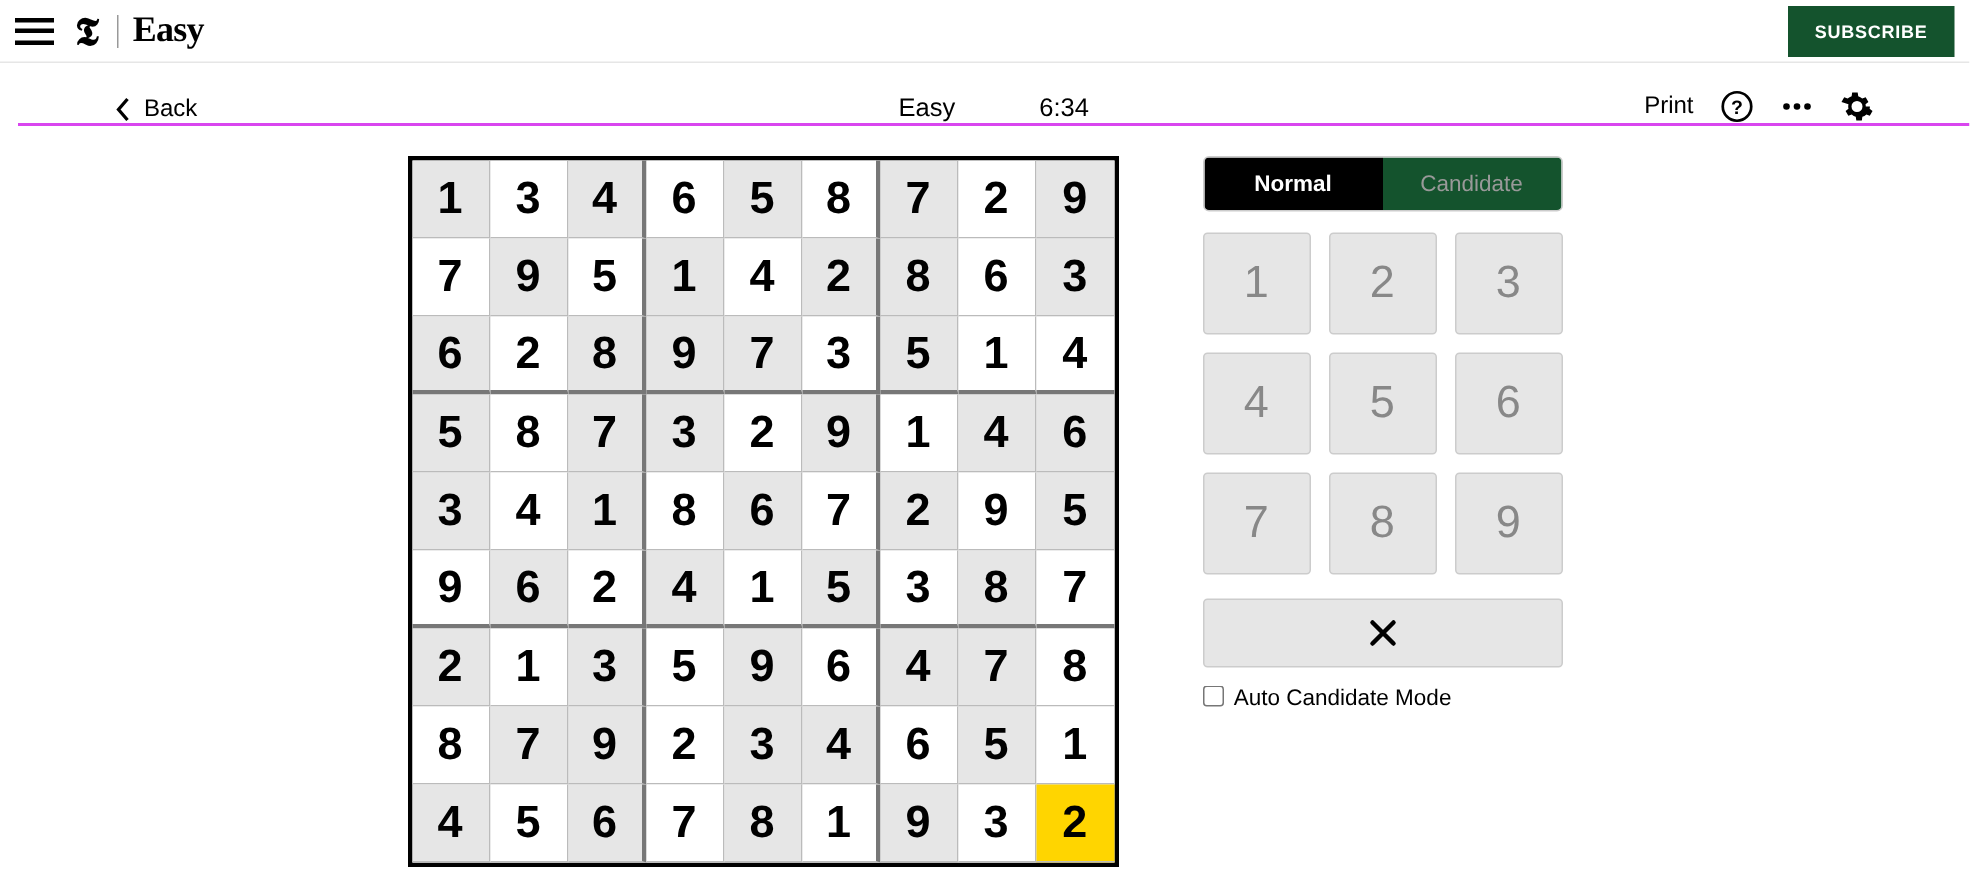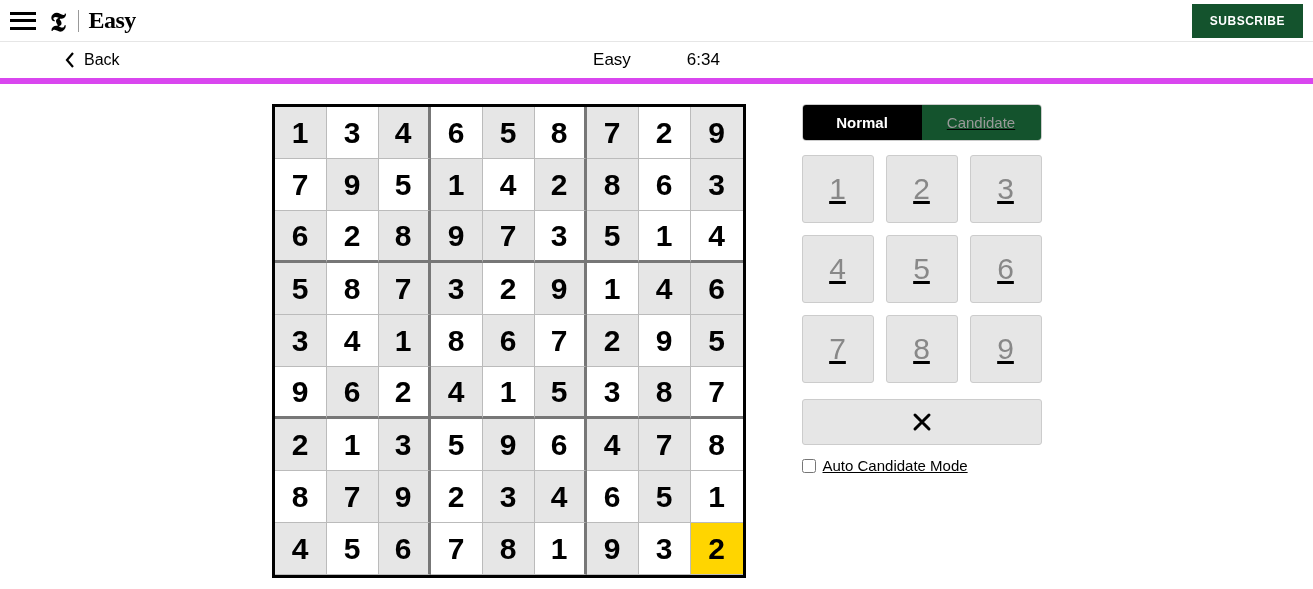--- a/index.html
+++ b/index.html
@@ -9,21 +9,21 @@
     .topbar { display: flex; align-items: center; height: 42px; padding: 0 10px; border-bottom: 1px solid #e6e6e6; }
     .hamburger { width: 26px; height: 18px; display: flex; flex-direction: column; justify-content: space-between; cursor: pointer; margin-right: 14px; }
     .hamburger span { display: block; height: 3px; background: #000; width: 100%; }
     .logo { display: flex; align-items: center; font-weight: 900; font-size: 24px; letter-spacing: -0.5px; font-family: Georgia, 'Times New Roman', serif;}
     .logo .t { font-family: 'Old English Text MT', 'UnifrakturCook', Georgia, serif; font-size: 26px; margin-right: 4px; }
     .logo .divider { width: 1px; height: 22px; background: #999; margin: 0 9px; }
     .spacer { flex: 1; }
     .subscribe-btn { background: #14532d; color: #fff; font-weight: 700; font-size: 12px; letter-spacing: 0.5px; padding: 10px 18px; cursor: pointer; border: none; }
 
     
-    .toolbar { display: flex; align-items: center; height: 42px; padding: 0 64px; border-bottom: 6px solid #d946ef; font-size: 16px; }
+    .toolbar { display: flex; align-items: flex-end; height: 42px; padding: 0 64px; border-bottom: 2px solid #d946ef; font-size: 16px; margin-left: 12px; }
     .back { display: flex; align-items: center; cursor: pointer; font-weight: 400; }
     .back svg { margin-right: 8px; }
     .diff-time { position: absolute; left: 50%; transform: translateX(-50%); display: flex; gap: 56px; align-items: center; font-size: 17px;}
     .right-tools { display: flex; align-items: center; gap: 18px; }
     .icon-btn { cursor: pointer; display: flex; align-items: center; justify-content: center; }
 
     
     .main { display: flex; justify-content: center; gap: 56px; padding: 20px 0 40px; position: relative;}
 
     
@@ -34,28 +34,28 @@
     
     .prefilled { background: #e6e6e6; }
     .user { background: #fff; }
     .selected { background: #ffd500 !important; }
 
     
     .thick-r { border-right: 3px solid #777 !important; }
     .thick-b { border-bottom: 3px solid #777 !important; }
 
     
-    .panel { width: 240px; text-decoration: underline; }
+    .panel { width: 240px; }
     .mode-toggle { display: flex; border: 1px solid #ccc; border-radius: 4px; overflow: hidden; margin-bottom: 14px; }
     .mode-toggle button { flex: 1; padding: 9px 0; font-size: 15px; border: none; background: #14532d; cursor: pointer; color: #999;}
     .mode-toggle button.active { background: #000; color: #fff; font-weight: 600;}
     .keypad { display: grid; grid-template-columns: repeat(3, 1fr); gap: 12px; }
     .keypad button { height: 68px; font-size: 30px; background: #e6e6e6; border: 1px solid #ccc; color: #888; cursor: pointer; border-radius: 3px; font-family: Arial, sans-serif;}
     .erase-btn { margin-top: 16px; width: 100%; height: 46px; background: #e6e6e6; border: 1px solid #ccc; cursor: pointer; display: flex; align-items: center; justify-content: center; border-radius: 3px;}
-    .auto-row { margin-top: 12px; display: flex; align-items: center; gap: 7px; font-size: 15px; }
+    .auto-row { margin-top: 12px; display: flex; align-items: flex-start; gap: 7px; font-size: 15px; }
     .auto-row input { width: 14px; height: 14px; cursor: pointer;}
   </style>
 </head>
 <body>
 
 <div class="topbar">
   <div class="hamburger">
     <span></span>
       <span></span>
       <span></span>
@@ -74,20 +74,41 @@
     <svg width="12" height="18" viewBox="0 0 12 18">
         <path d="M9 2 L3 9 L9 16" stroke="#000" stroke-width="2.2" fill="none"></path>
       </svg>
     <span>Back</span>
   </div>
   <div class="diff-time">
     <span>Easy</span>
     <span>6:34</span>
   </div>
   <div class="spacer"></div>
+  <div class="right-tools">
+    <span style="cursor:pointer;">Print</span>
+    <span class="icon-btn">
+      <svg width="22" height="22" viewBox="0 0 22 22">
+          <circle cx="11" cy="11" r="9.5" stroke="#000" stroke-width="1.8" fill="none"></circle>
+          <text x="11" y="16" text-anchor="middle" font-size="13" font-weight="700" font-family="Arial">?</text>
+        </svg>
+    </span>
+    <span class="icon-btn">
+      <svg width="22" height="22" viewBox="0 0 22 22">
+          <circle cx="4" cy="11" r="2.2"></circle>
+          <circle cx="11" cy="11" r="2.2"></circle>
+          <circle cx="18" cy="11" r="2.2"></circle>
+        </svg>
+    </span>
+    <span class="icon-btn">
+      <svg width="22" height="22" viewBox="0 0 24 24">
+          <path d="M12 8a4 4 0 100 8 4 4 0 000-8zm9.4 4c0 .6-.1 1.1-.2 1.7l2.1 1.6-2 3.5-2.5-1a8 8 0 01-2.9 1.7l-.4 2.7h-4l-.4-2.7a8 8 0 01-2.9-1.7l-2.5 1-2-3.5 2.1-1.6c-.1-.6-.2-1.1-.2-1.7s.1-1.1.2-1.7L.7 8.7l2-3.5 2.5 1A8 8 0 018.1 4.5L8.5 1.8h4l.4 2.7a8 8 0 012.9 1.7l2.5-1 2 3.5-2.1 1.6c.1.6.2 1.1.2 1.7z" fill="#000"></path>
+        </svg>
+    </span>
+  </div>
 </div>
 
 <div class="main">
   <div class="board-wrap">
     <div class="board" id="board">
         <div class="cell prefilled">1</div>
         <div class="cell user">3</div>
         <div class="cell prefilled thick-r">4</div>
         <div class="cell user">6</div>
         <div class="cell prefilled">5</div>

